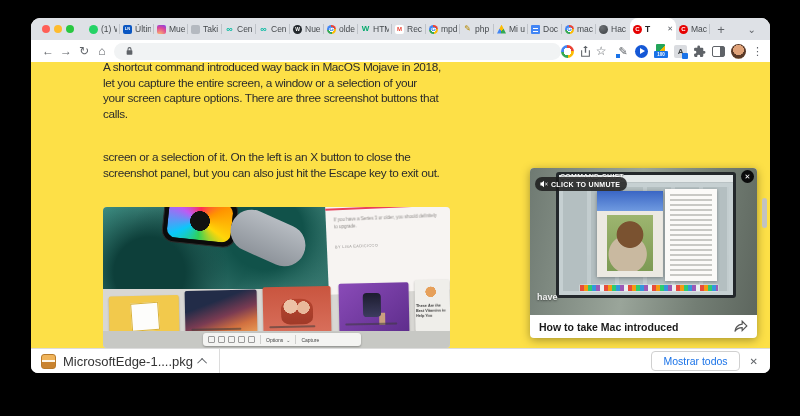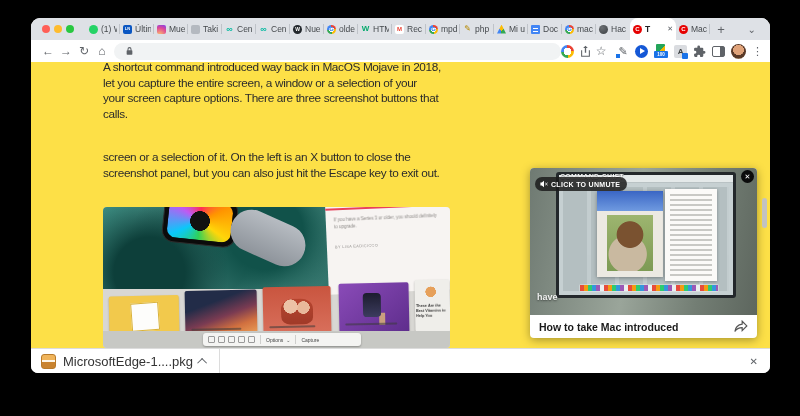--- a/index.html
+++ b/index.html
@@ -400,17 +400,18 @@
       <div class="scroll-thumb"></div>
     </div>
 
     <div class="shelf">
       <div class="dl-item">
         <span class="pkg-icon"></span>
         <span class="dl-name">MicrosoftEdge-1....pkg</span>
         <span class="chev-up"></span>
       </div>
       <div class="shelf-spacer"></div>
+      <button class="showall-btn">Mostrar todos</button>
       <span class="shelf-close">✕</span>
     </div>
 
   </div>
 </div>
 
 </body></html>

